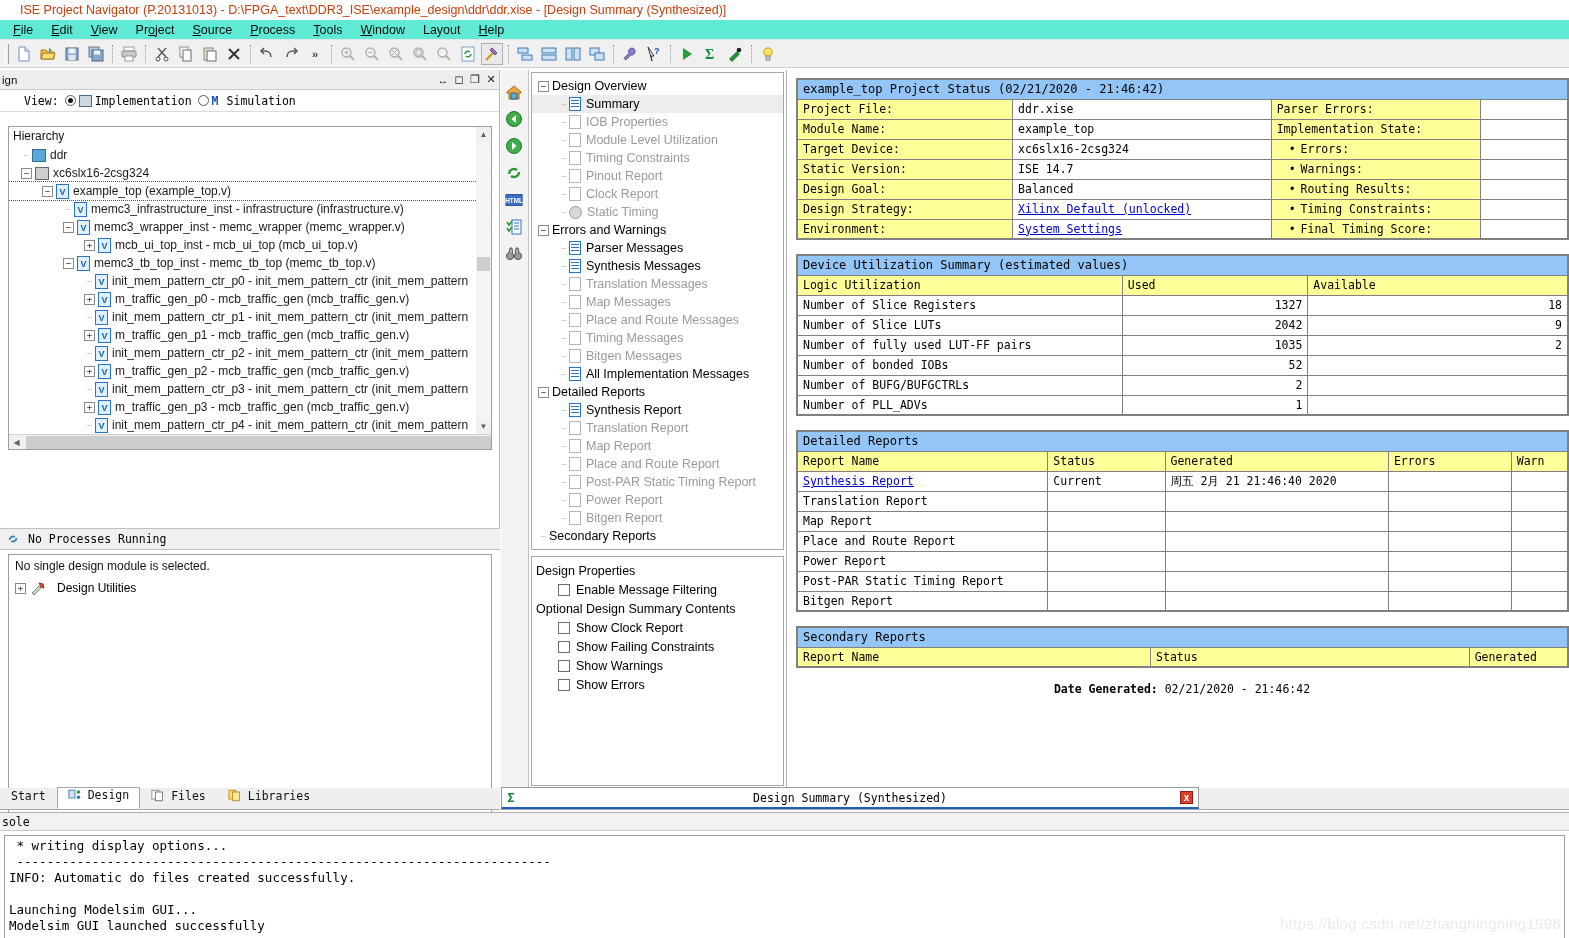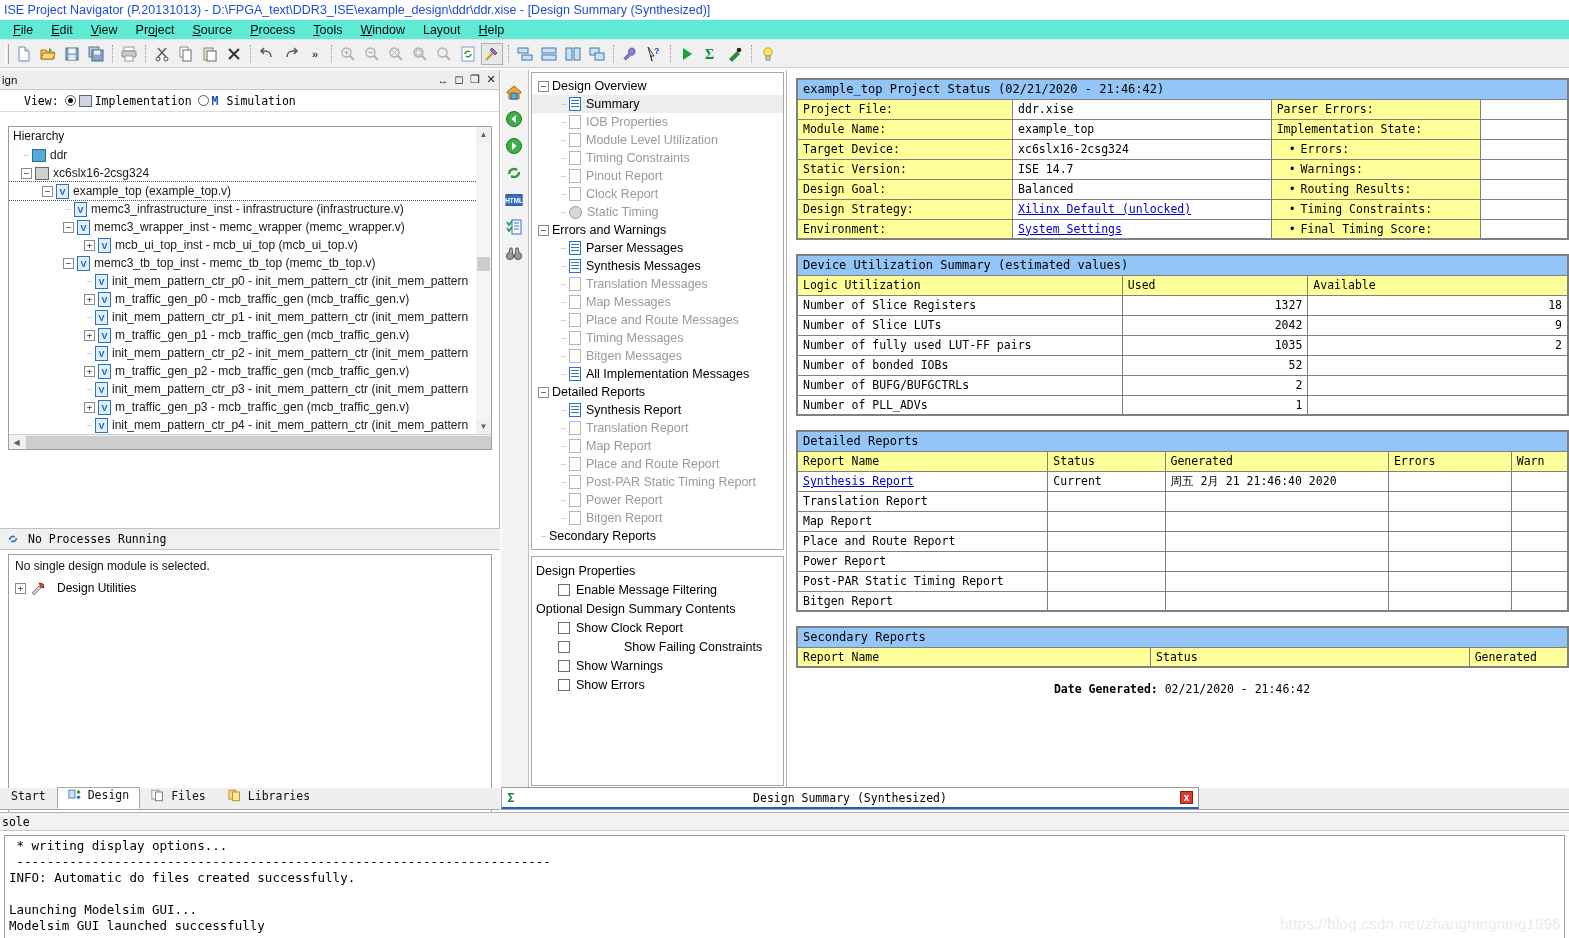--- a/index.html
+++ b/index.html
@@ -10,23 +10,23 @@
     background: #ffffff;
     font-family: "Liberation Sans", sans-serif;
     font-size: 12px;
     color: #000;
   }
   #app { position: relative; width: 1569px; height: 938px; }
 
   
   .titlebar {
     height: 20px; line-height: 20px;
-    padding-left: 4px;
+    padding-left: 20px;
     font-size: 12.5px;
-    color: #1d4ed8;
+    color: #c2410c;
     background: #ffffff;
     white-space: nowrap;
     overflow: hidden;
   }
 
   
   .menubar {
     height: 20px; line-height: 20px;
     background: #5eead4;
     display: flex; align-items: center;
@@ -961,21 +961,21 @@
         <span class="cb"></span>
         <span>Enable Message Filtering</span>
       </div>
       <div class="pnode">
         <span>Optional Design Summary Contents</span>
       </div>
       <div class="pnode" style="padding-left:22px;">
         <span class="cb"></span>
         <span>Show Clock Report</span>
       </div>
-      <div class="pnode" style="padding-left:22px;gap:48px;">
+      <div class="pnode" style="padding-left:22px;">
         <span class="cb"></span>
         <span>Show Failing Constraints</span>
       </div>
       <div class="pnode" style="padding-left:22px;">
         <span class="cb"></span>
         <span>Show Warnings</span>
       </div>
       <div class="pnode" style="padding-left:22px;">
         <span class="cb"></span>
         <span>Show Errors</span>

